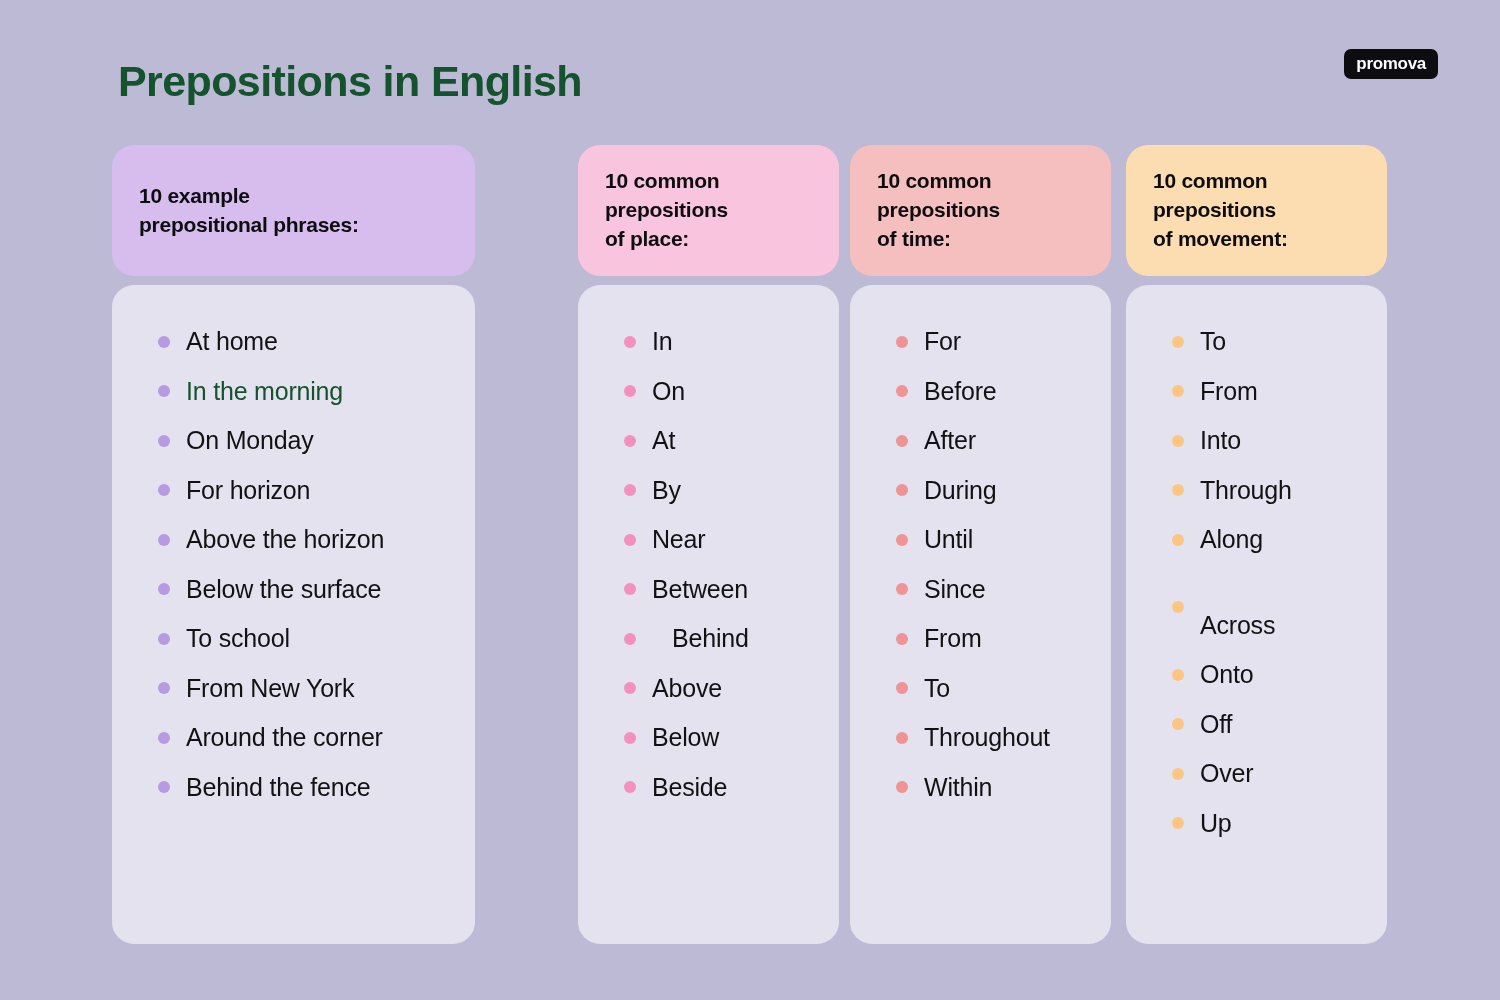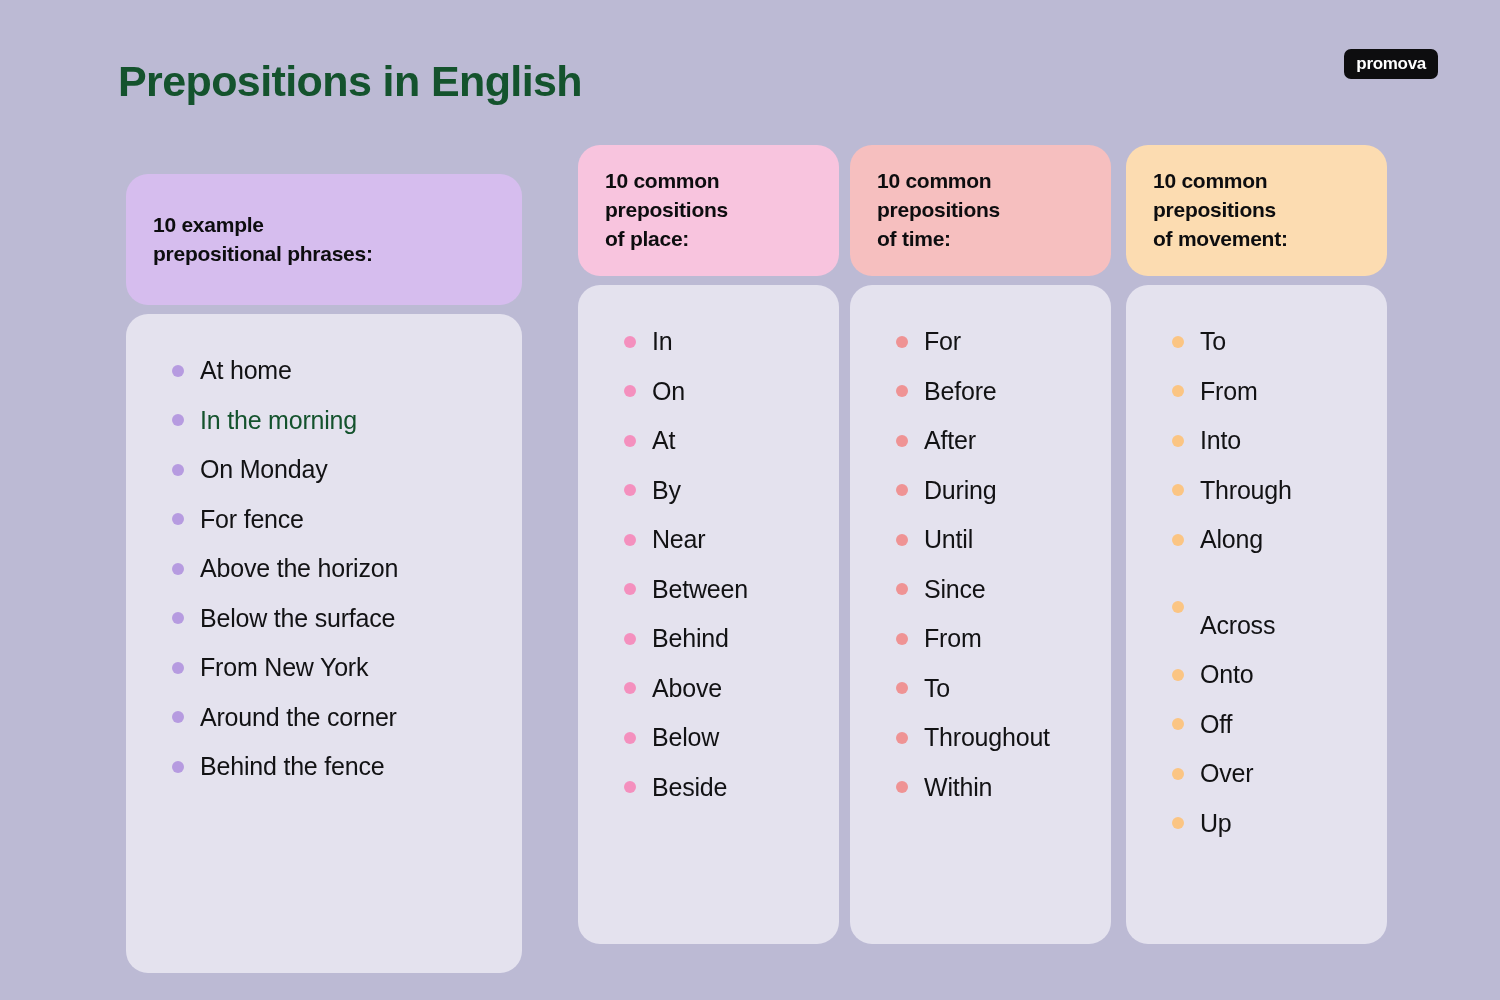--- a/index.html
+++ b/index.html
@@ -51,21 +51,21 @@
     height: 800px;
   }
 
   .column {
     position: absolute;
     top: 0;
     display: flex;
     flex-direction: column;
   }
 
-  .col-0 { left: 126px;  width: 396px; margin-top: 29px; }
+  .col-0 { left: 112px;  width: 363px; }
   .col-1 { left: 578px;  width: 261px; }
   .col-2 { left: 850px;  width: 261px; }
   .col-3 { left: 1126px; width: 261px; }
 
   .card-header {
     border-radius: 22px;
     min-height: 131px;
     display: flex;
     align-items: center;
     padding: 10px 26px 10px 27px;
@@ -142,29 +142,33 @@
           <li class="list-item">
             <span class="bullet-dot" style="background: rgb(182, 155, 224);"></span>
             <span class="item-label" style="color: #14532d;">In the morning</span>
           </li>
           <li class="list-item">
             <span class="bullet-dot" style="background: rgb(182, 155, 224);"></span>
             <span class="item-label" style="color: rgb(18, 18, 20);">On Monday</span>
           </li>
           <li class="list-item">
             <span class="bullet-dot" style="background: rgb(182, 155, 224);"></span>
-            <span class="item-label" style="color: rgb(18, 18, 20);">For fence</span>
+            <span class="item-label" style="color: rgb(18, 18, 20);">For horizon</span>
           </li>
           <li class="list-item">
             <span class="bullet-dot" style="background: rgb(182, 155, 224);"></span>
             <span class="item-label" style="color: rgb(18, 18, 20);">Above the horizon</span>
           </li>
           <li class="list-item">
             <span class="bullet-dot" style="background: rgb(182, 155, 224);"></span>
             <span class="item-label" style="color: rgb(18, 18, 20);">Below the surface</span>
+          </li>
+          <li class="list-item">
+            <span class="bullet-dot" style="background: rgb(182, 155, 224);"></span>
+            <span class="item-label" style="color: rgb(18, 18, 20);">To school</span>
           </li>
           <li class="list-item">
             <span class="bullet-dot" style="background: rgb(182, 155, 224);"></span>
             <span class="item-label" style="color: rgb(18, 18, 20);">From New York</span>
           </li>
           <li class="list-item">
             <span class="bullet-dot" style="background: rgb(182, 155, 224);"></span>
             <span class="item-label" style="color: rgb(18, 18, 20);">Around the corner</span>
           </li>
           <li class="list-item">
@@ -202,21 +206,21 @@
           <li class="list-item">
             <span class="bullet-dot" style="background: rgb(244, 144, 190);"></span>
             <span class="item-label" style="color: rgb(18, 18, 20);">Near</span>
           </li>
           <li class="list-item">
             <span class="bullet-dot" style="background: rgb(244, 144, 190);"></span>
             <span class="item-label" style="color: rgb(18, 18, 20);">Between</span>
           </li>
           <li class="list-item">
             <span class="bullet-dot" style="background: rgb(244, 144, 190);"></span>
-            <span class="item-label" style="color: rgb(18, 18, 20);">Behind</span>
+            <span class="item-label" style="color: rgb(18, 18, 20); margin-left: 20px;">Behind</span>
           </li>
           <li class="list-item">
             <span class="bullet-dot" style="background: rgb(244, 144, 190);"></span>
             <span class="item-label" style="color: rgb(18, 18, 20);">Above</span>
           </li>
           <li class="list-item">
             <span class="bullet-dot" style="background: rgb(244, 144, 190);"></span>
             <span class="item-label" style="color: rgb(18, 18, 20);">Below</span>
           </li>
           <li class="list-item">

